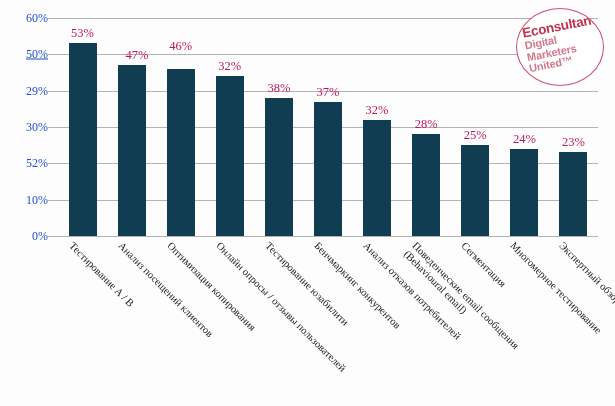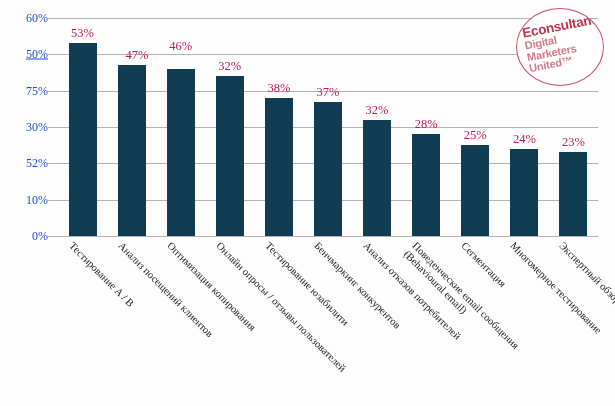--- a/index.html
+++ b/index.html
@@ -137,21 +137,21 @@
 </head>
 <body>
 
 <div id="chart-root" style="background: rgb(253, 253, 253);">
 
   <div id="y-axis">
       <div class="y-tick-label" style="top: 236px;">0%</div>
       <div class="y-tick-label" style="top: 199.667px;">10%</div>
       <div class="y-tick-label" style="top: 163.333px;">52%</div>
       <div class="y-tick-label" style="top: 127px;">30%</div>
-      <div class="y-tick-label" style="top: 90.6667px;">75%</div>
+      <div class="y-tick-label" style="top: 90.6667px;">29%</div>
       <div class="y-tick-label" style="top: 54.3333px; text-decoration: underline;">50%</div>
       <div class="y-tick-label" style="top: 18px;">60%</div>
     </div>
 
   <div id="plot-area">
       <div class="gridline baseline" style="top: 218px; background: rgb(179, 179, 179);"></div>
       <div class="axis-tick" style="top: 218px; background: rgb(179, 179, 179);"></div>
       <div class="gridline" style="top: 181.667px; background: rgb(179, 179, 179);"></div>
       <div class="axis-tick" style="top: 181.667px; background: rgb(179, 179, 179);"></div>
       <div class="gridline" style="top: 145.333px; background: rgb(179, 179, 179);"></div>

